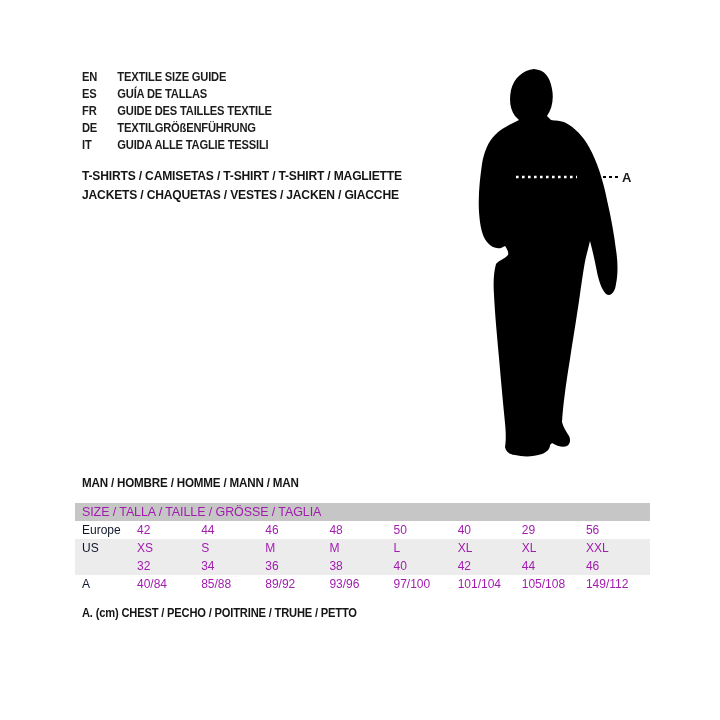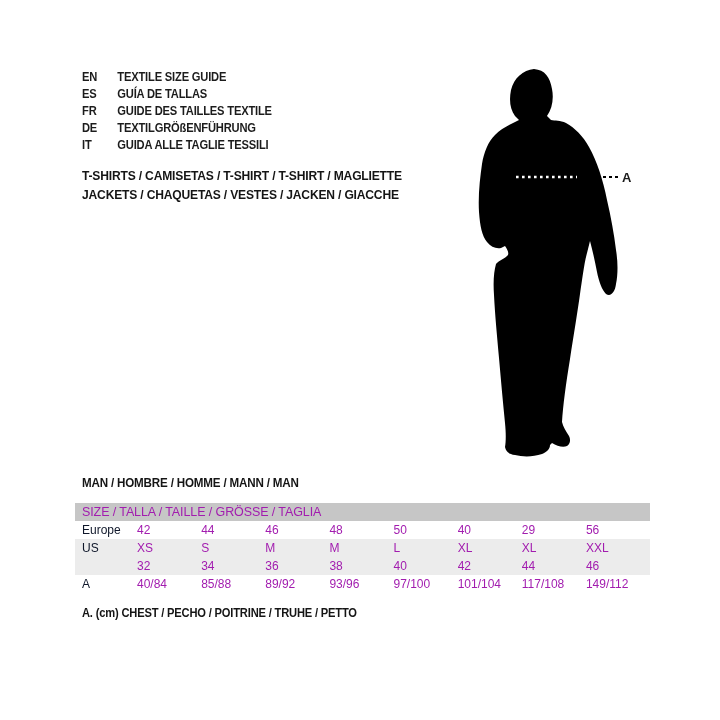--- a/index.html
+++ b/index.html
@@ -169,21 +169,21 @@
         <td>46</td>
       </tr>
       <tr class="rw">
         <td class="lbl">A</td>
         <td>40/84</td>
         <td>85/88</td>
         <td>89/92</td>
         <td>93/96</td>
         <td>97/100</td>
         <td>101/104</td>
-        <td>117/108</td>
+        <td>105/108</td>
         <td>149/112</td>
       </tr>
     </tbody>
   </table>
 
   <div class="footnote cond">A. (cm) CHEST / PECHO / POITRINE / TRUHE / PETTO</div>
 
 </div>
 
 </body></html>

